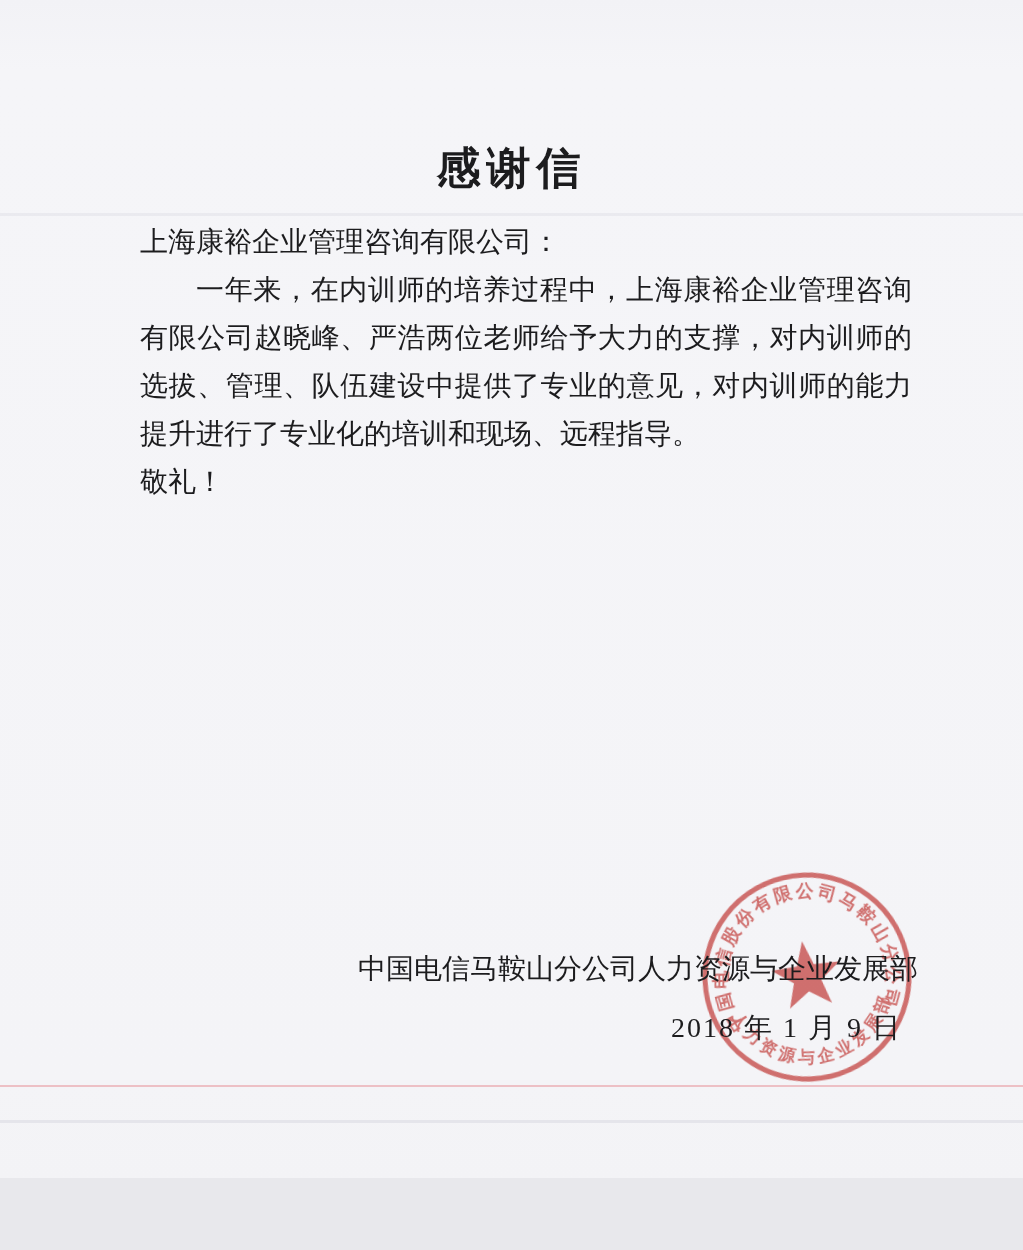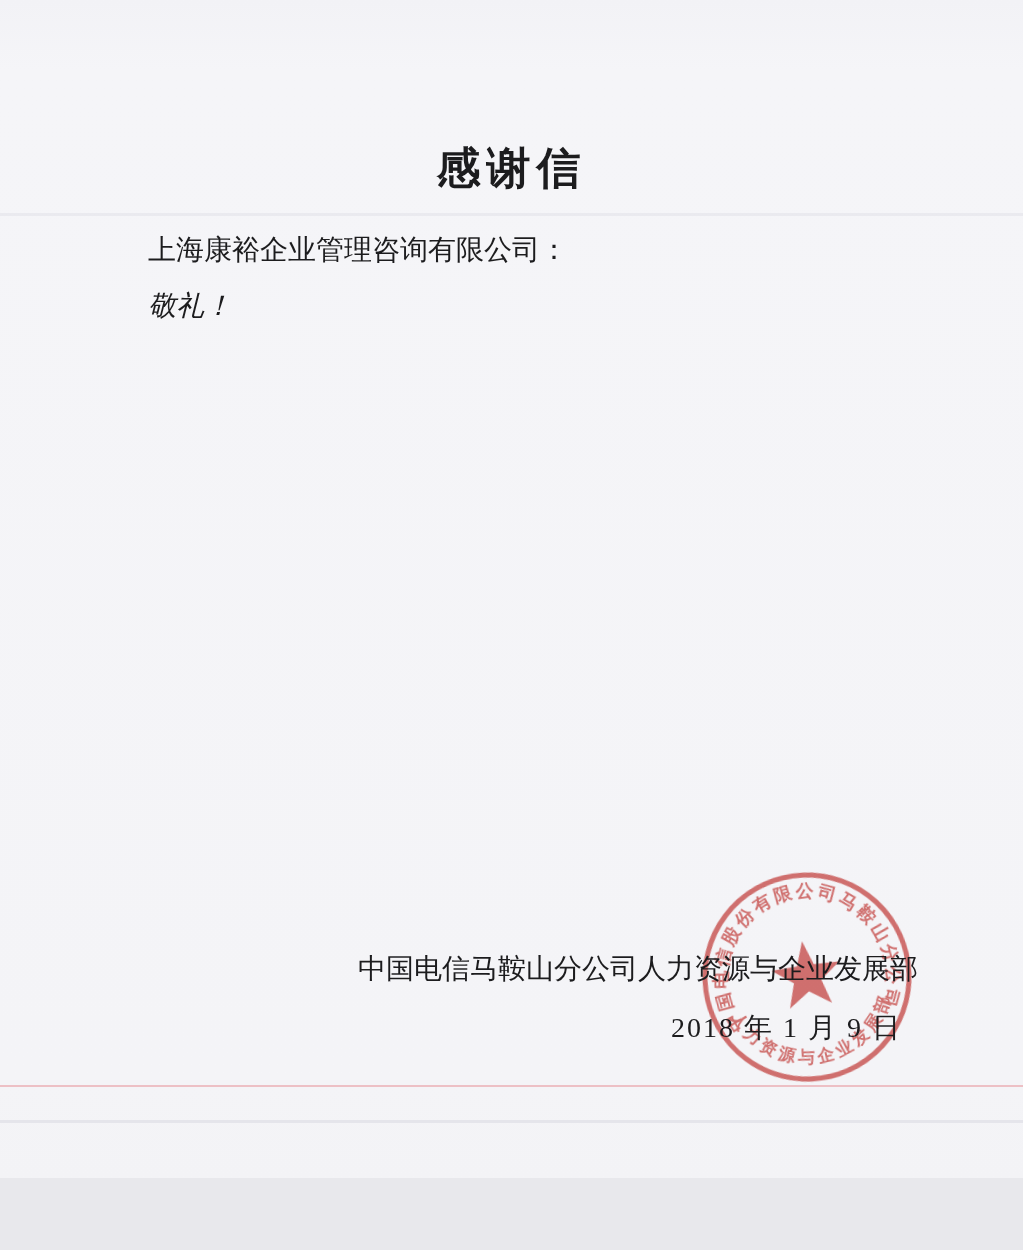--- a/index.html
+++ b/index.html
@@ -37,25 +37,25 @@
   .letter-body {
     position: absolute;
     left: 140px;
     top: 218px;
     width: 772px;
     font-size: 28px;
     line-height: 48px;
     text-align: justify;
     text-justify: inter-ideograph;
   }
-  .letter-body p { margin: 8px; }
+  .letter-body p { margin: 0; }
   .salutation { text-indent: 0; }
   .para { text-indent: 2em; }
   .cizhi { text-indent: 2em; }
-  .jingli { text-indent: 0; font-style: italic; }
+  .jingli { text-indent: 0; }
 
   .signature-block {
     position: absolute;
     top: 946px;
     right: 105px;
     text-align: right;
     font-size: 28px;
     line-height: 46px;
     z-index: 3;
   }
@@ -98,20 +98,21 @@
 
   <div class="scan-band band-1"></div>
   <div class="scan-band band-2"></div>
   <div class="scan-band band-3"></div>
   <div class="scan-band band-4"></div>
 
   <h1 class="title">感谢信</h1>
 
   <div class="letter-body">
     <p class="salutation">上海康裕企业管理咨询有限公司：</p>
+    <p class="para">一年来，在内训师的培养过程中，上海康裕企业管理咨询有限公司赵晓峰、严浩两位老师给予大力的支撑，对内训师的选拔、管理、队伍建设中提供了专业的意见，对内训师的能力提升进行了专业化的培训和现场、远程指导。</p>
     <p class="jingli">敬礼！</p>
   </div>
 
   <div class="stamp">
     <svg viewBox="0 0 222 222" xmlns="http://www.w3.org/2000/svg">
       <defs>
         <path id="arcTopPath" d="M 38.5 144.8 A 80 80 0 1 1 183.5 144.8" fill="none"></path>
         <path id="arcBottomPath" d="M 30.2 140.4 A 86 86 0 0 0 191.8 140.4" fill="none"></path>
       </defs>
       <circle class="ring" cx="111" cy="111" r="102"></circle>

